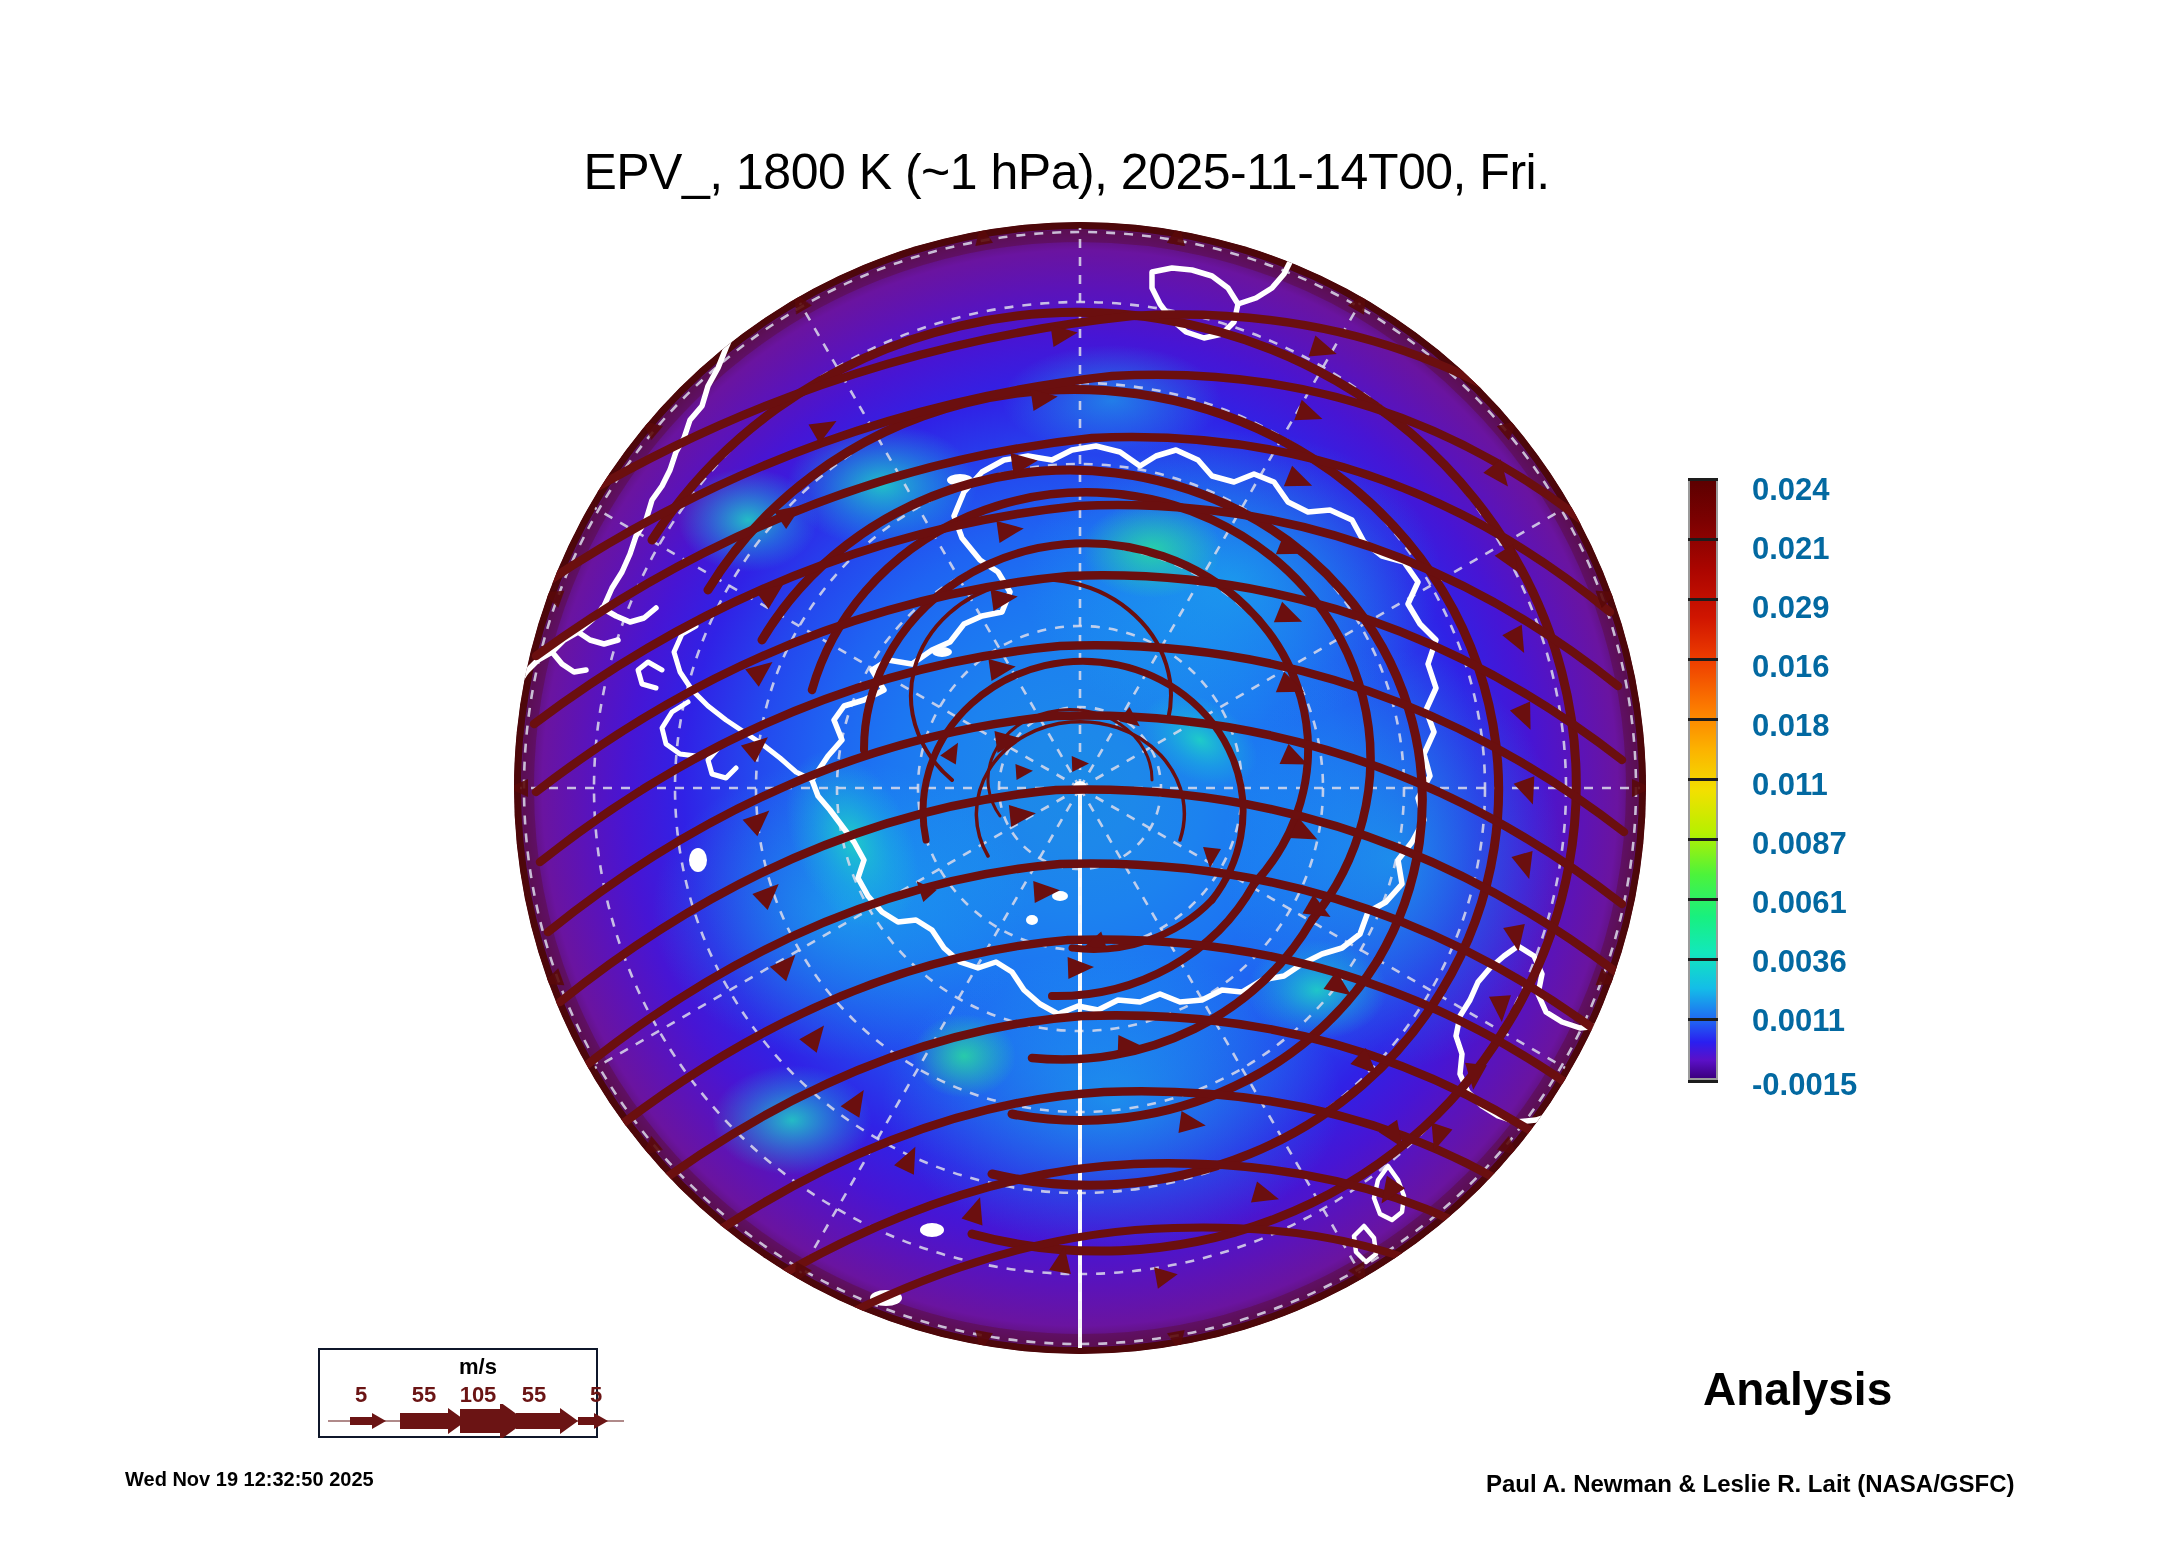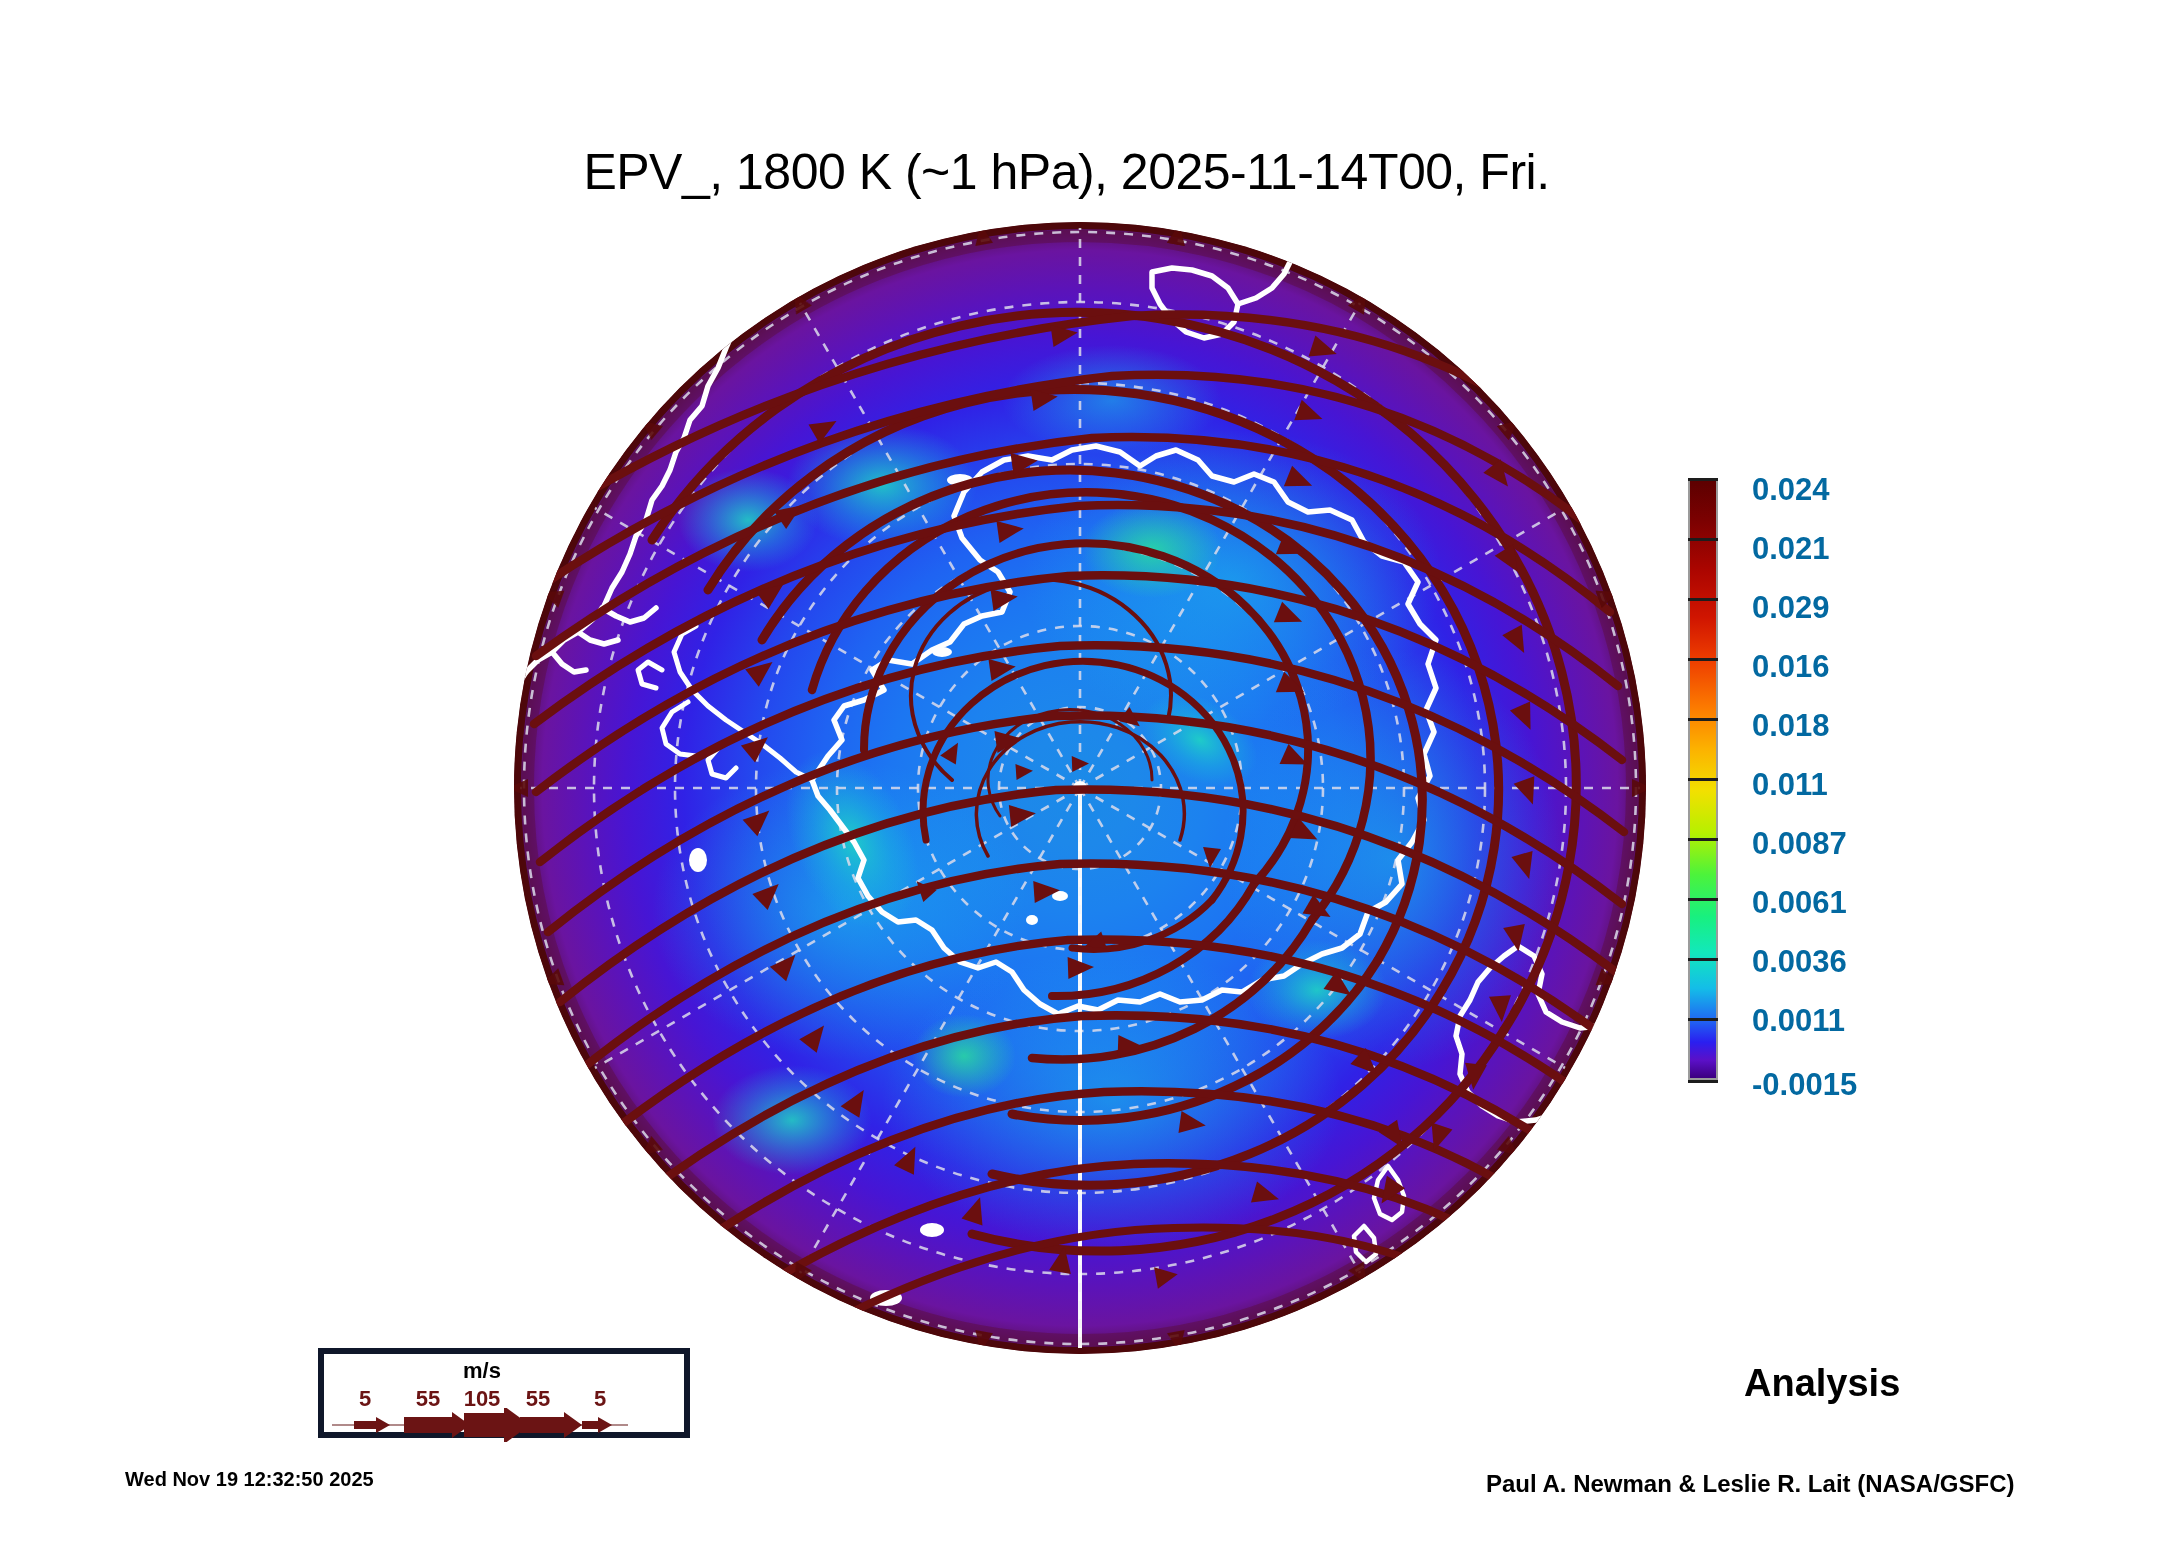--- a/index.html
+++ b/index.html
@@ -31,28 +31,28 @@
           #14bde8 85%,
           #1f6df2 90%,
           #2a1ff0 94%,
           #5b10c8 97%,
           #3c0080 100%);}
   .cbtick{position:absolute;left:1688px;width:30px;height:0;
           border-top:3px solid #1d1d1d;}
   .cblbl{position:absolute;left:1752px;font-size:31px;font-weight:bold;color:#0369a1;
          white-space:nowrap;transform:translateY(-50%);}
 
-  #wsbox{position:absolute;left:318px;top:1348px;width:372px;height:90px;
-         border:6px solid #0f172a;box-sizing:border-box;background:#fff;padding-left:24px;}
+  #wsbox{position:absolute;left:318px;top:1348px;width:280px;height:90px;
+         border:2px solid #0f172a;box-sizing:border-box;background:#fff;padding-left:24px;}
   #wsunit{position:absolute;left:0;top:4px;width:316px;text-align:center;
           font-size:22px;font-weight:bold;color:#000;}
   .wsnum{position:absolute;top:32px;font-size:22px;font-weight:bold;color:#6b1414;
          text-align:center;transform:translateX(-50%);}
 
-  #analysis{position:absolute;left:1703px;top:1362px;font-size:38px;font-weight:bold;color:#000;margin-left:41px;}
+  #analysis{position:absolute;left:1703px;top:1362px;font-size:46px;font-weight:bold;color:#000;}
   #stamp{position:absolute;left:125px;top:1468px;font-size:20px;font-weight:bold;color:#000;}
   #credit{position:absolute;left:1486px;top:1470px;font-size:24px;font-weight:bold;color:#000;}
 </style>
 </head>
 <body>
 
 <div id="title">EPV_, 1800 K (~1 hPa), 2025-11-14T00, Fri.</div>
 
 <div id="mapwrap">
   <div id="globe">

